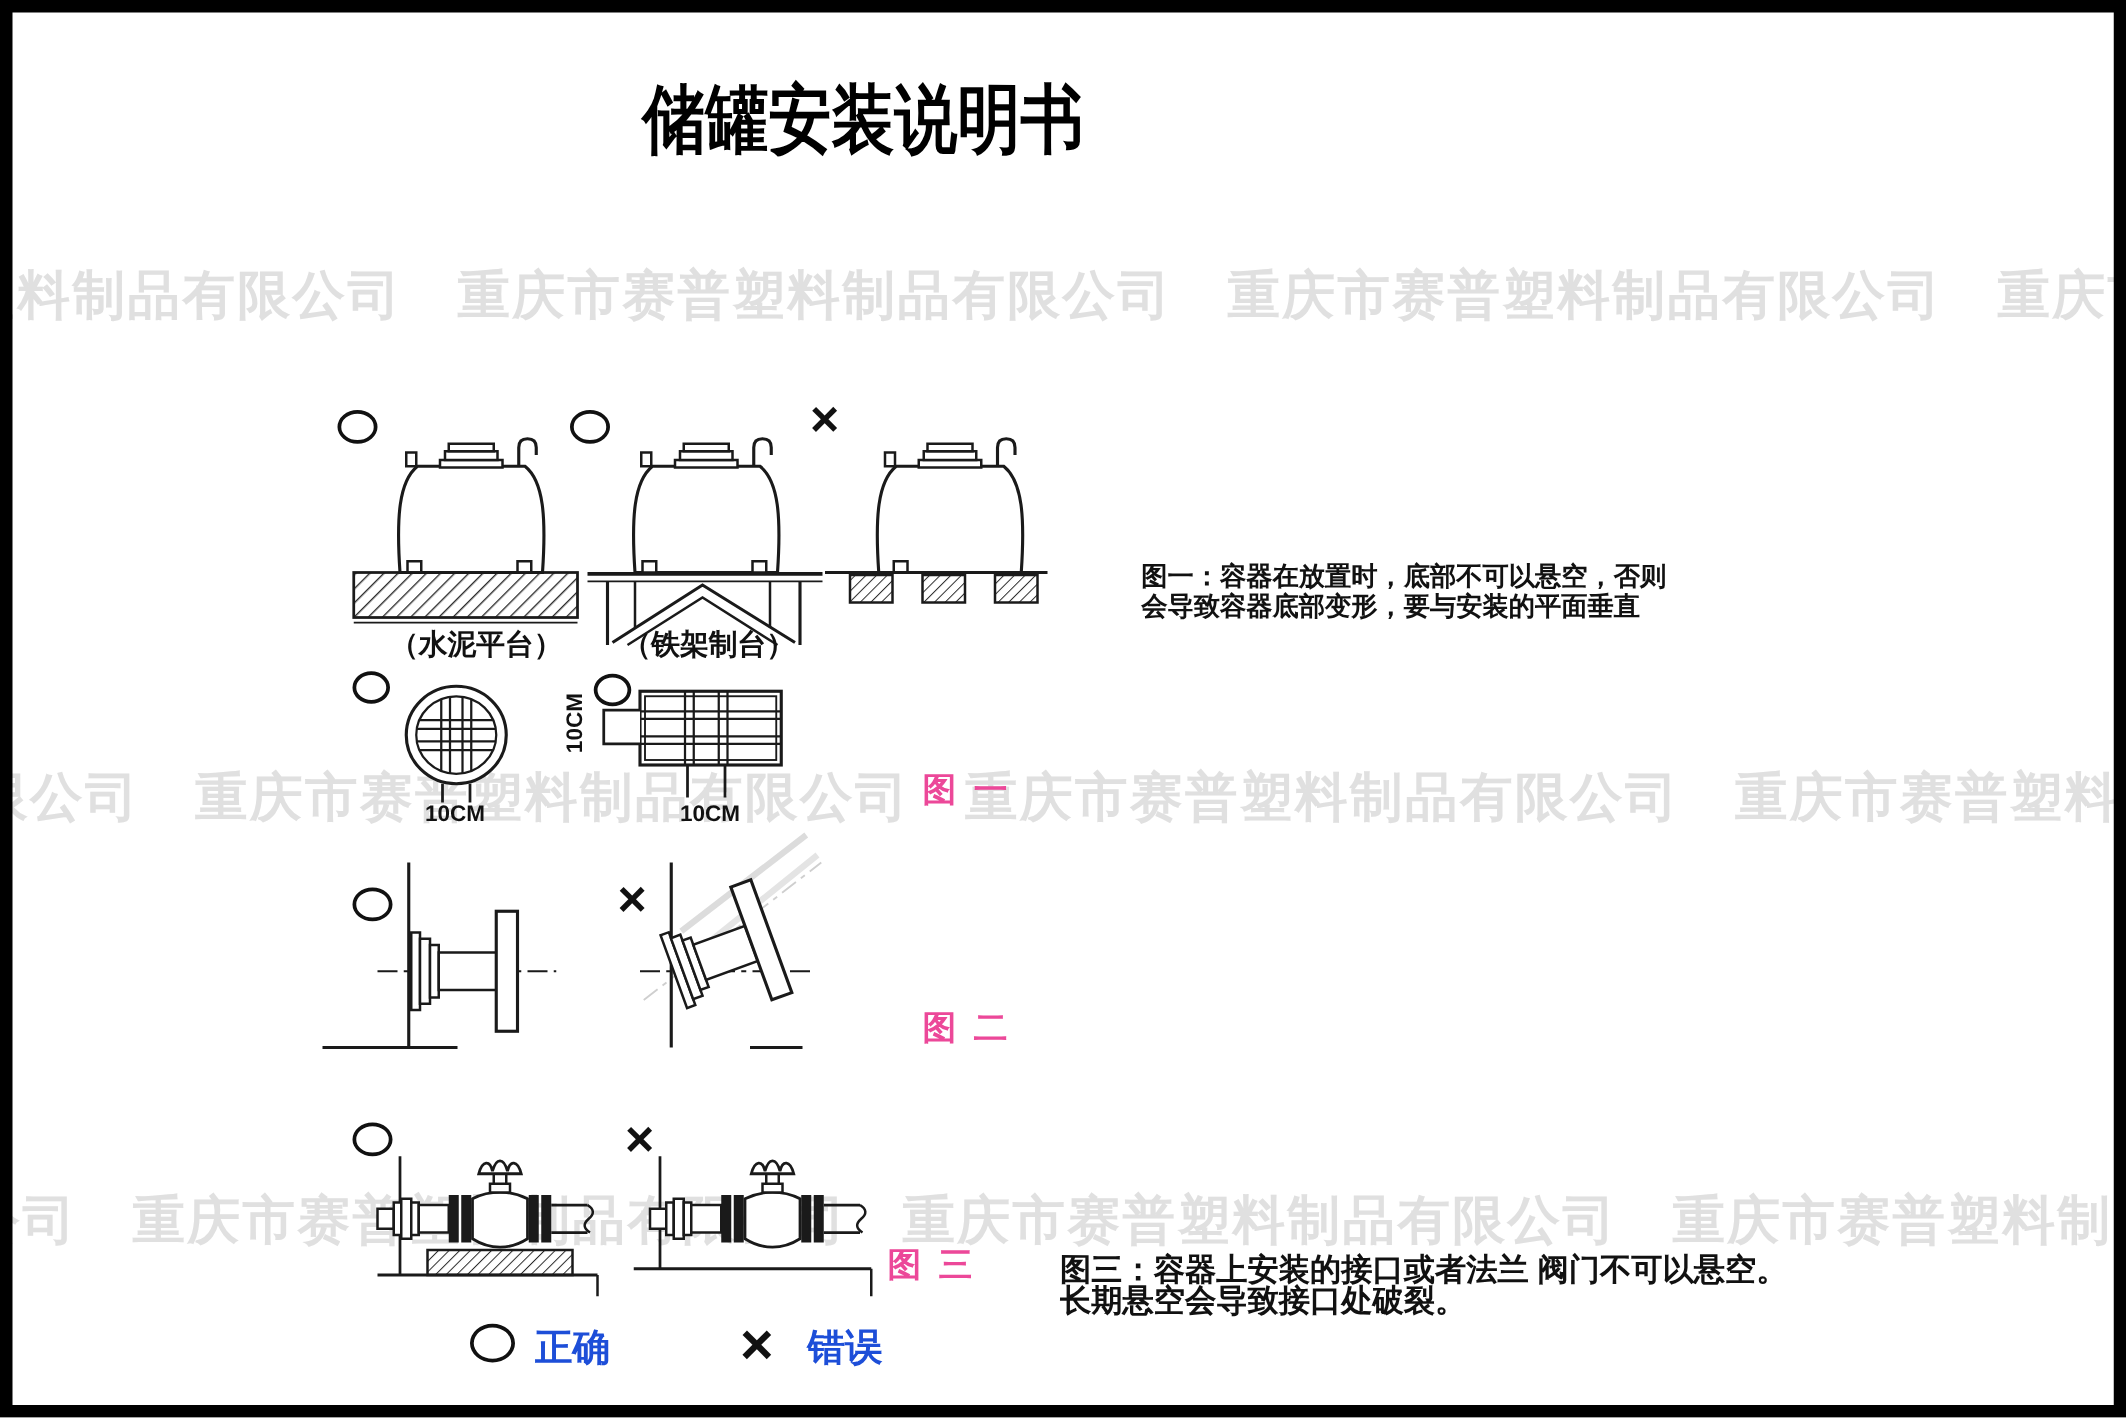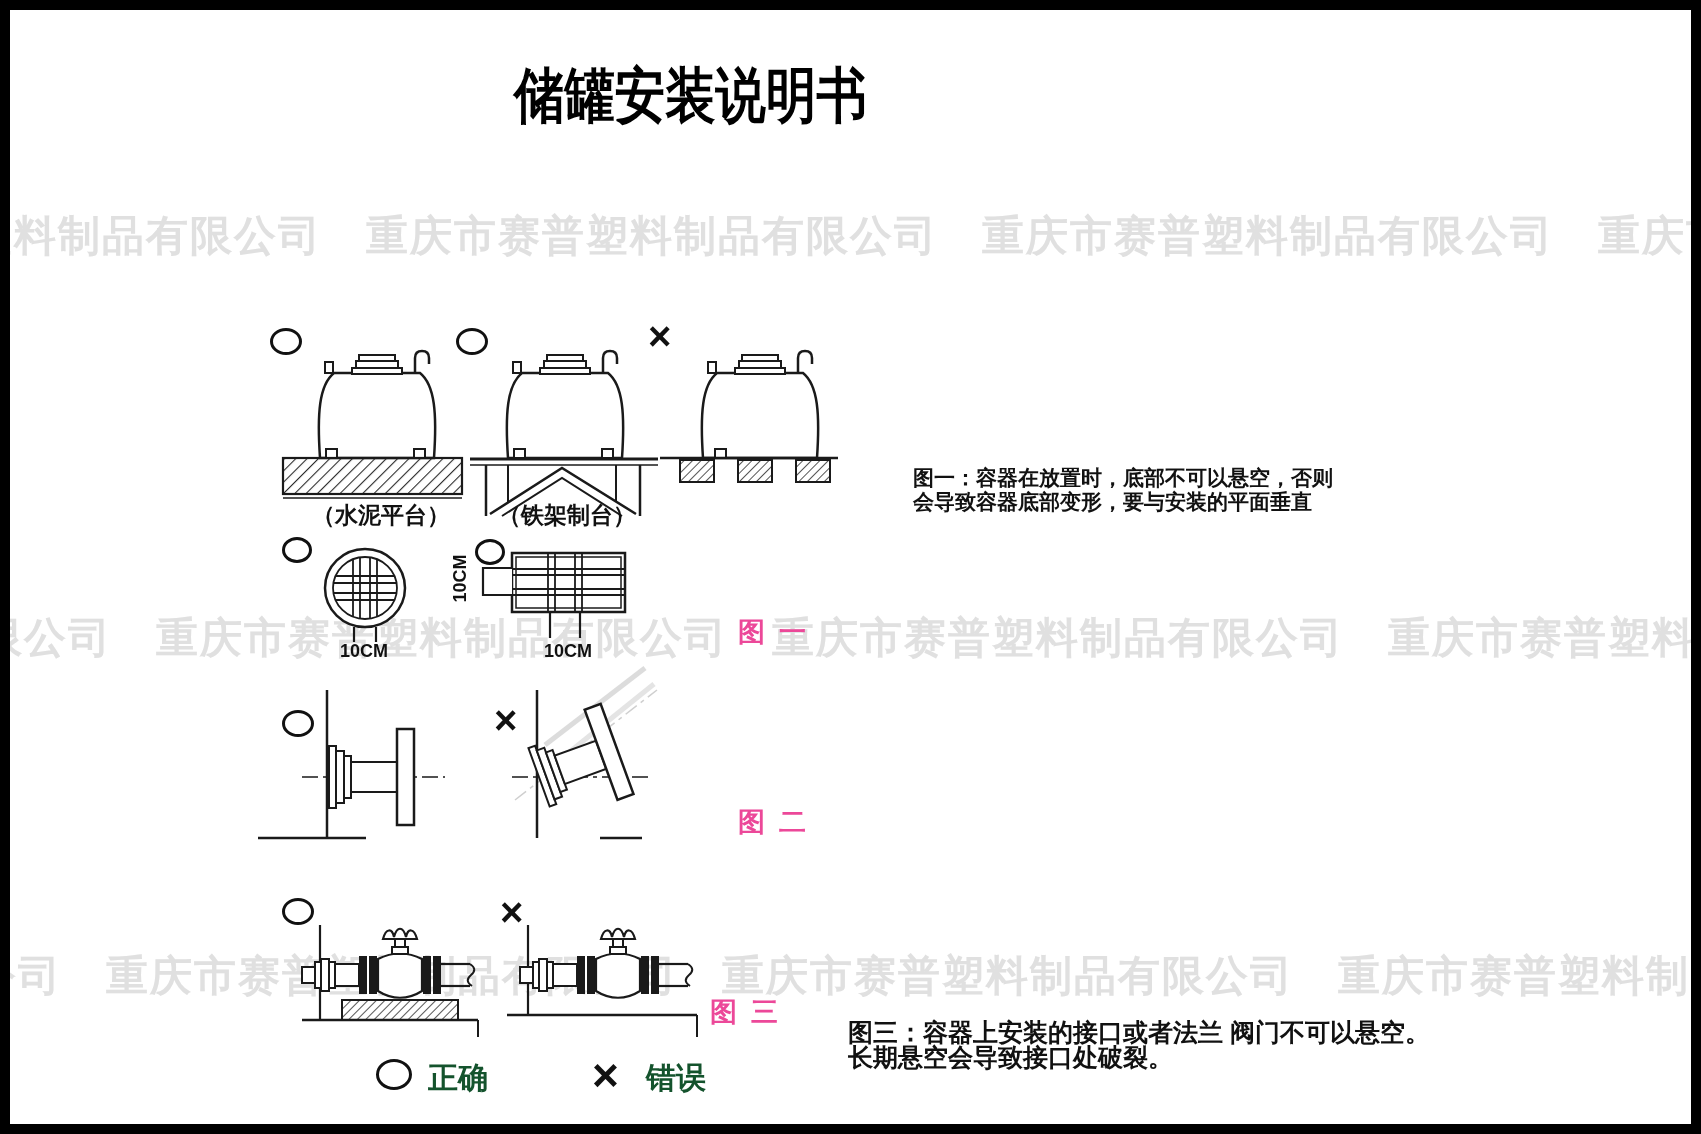--- a/index.html
+++ b/index.html
@@ -6,29 +6,29 @@
   #page{position:relative;width:1701px;height:1134px;background:#fff;overflow:hidden;
         font-family:"Liberation Sans",sans-serif;color:#111;}
   .frame{position:absolute;inset:0;border:10px solid #000;z-index:9;pointer-events:none;}
   .wm{position:absolute;white-space:nowrap;font-weight:bold;font-size:42px;color:#e0e0e0;
       letter-spacing:2px;z-index:0;user-select:none;}
   .layer{position:absolute;z-index:1;}
   .title{position:absolute;left:514px;top:56px;font-size:60px;font-weight:900;
          letter-spacing:0px;transform:scaleX(0.84);transform-origin:left top;color:#000;}
   .intro{position:absolute;left:262px;top:166px;width:1004px;font-family:"Liberation Serif",serif;
          font-size:33px;line-height:49px;letter-spacing:2px;text-indent:68px;text-align:justify;color:#0a0a0a;}
-  .cap{position:absolute;font-weight:bold;color:#111;margin-top:16px;}
+  .cap{position:absolute;font-weight:bold;color:#111;}
   .cap div{white-space:nowrap;}
   .figlabel{position:absolute;font-weight:bold;font-size:27px;letter-spacing:14px;color:#ec4899;}
   .plab{position:absolute;font-weight:bold;font-size:23px;color:#111;white-space:nowrap;}
   .dim{position:absolute;font-weight:bold;font-size:18px;color:#111;white-space:nowrap;}
   .dim.vert{transform:rotate(-90deg);transform-origin:center center;}
   .mark-o{position:absolute;border:3px solid #111;border-radius:50%;background:transparent;}
   .mark-x{position:absolute;font-weight:bold;font-size:40px;line-height:1;color:#111;}
-  .legend-txt{position:absolute;font-weight:bold;font-size:30px;color:#14532d;}
+  .legend-txt{position:absolute;font-weight:bold;font-size:30px;color:#1d4ed8;}
   svg{position:absolute;overflow:visible;}
 </style>
 </head>
 <body>
 <div id="page">
 
   <div class="wm" style="left:-250px;top:208px">重庆市赛普塑料制品有限公司　重庆市赛普塑料制品有限公司　重庆市赛普塑料制品有限公司　重庆市赛普塑料制品有限公司　重庆市赛普塑料制品有限公司</div>
   <div class="wm" style="left:-460px;top:610px">重庆市赛普塑料制品有限公司　重庆市赛普塑料制品有限公司　重庆市赛普塑料制品有限公司　重庆市赛普塑料制品有限公司　重庆市赛普塑料制品有限公司</div>
   <div class="wm" style="left:-510px;top:948px">重庆市赛普塑料制品有限公司　重庆市赛普塑料制品有限公司　重庆市赛普塑料制品有限公司　重庆市赛普塑料制品有限公司　重庆市赛普塑料制品有限公司</div>
 

